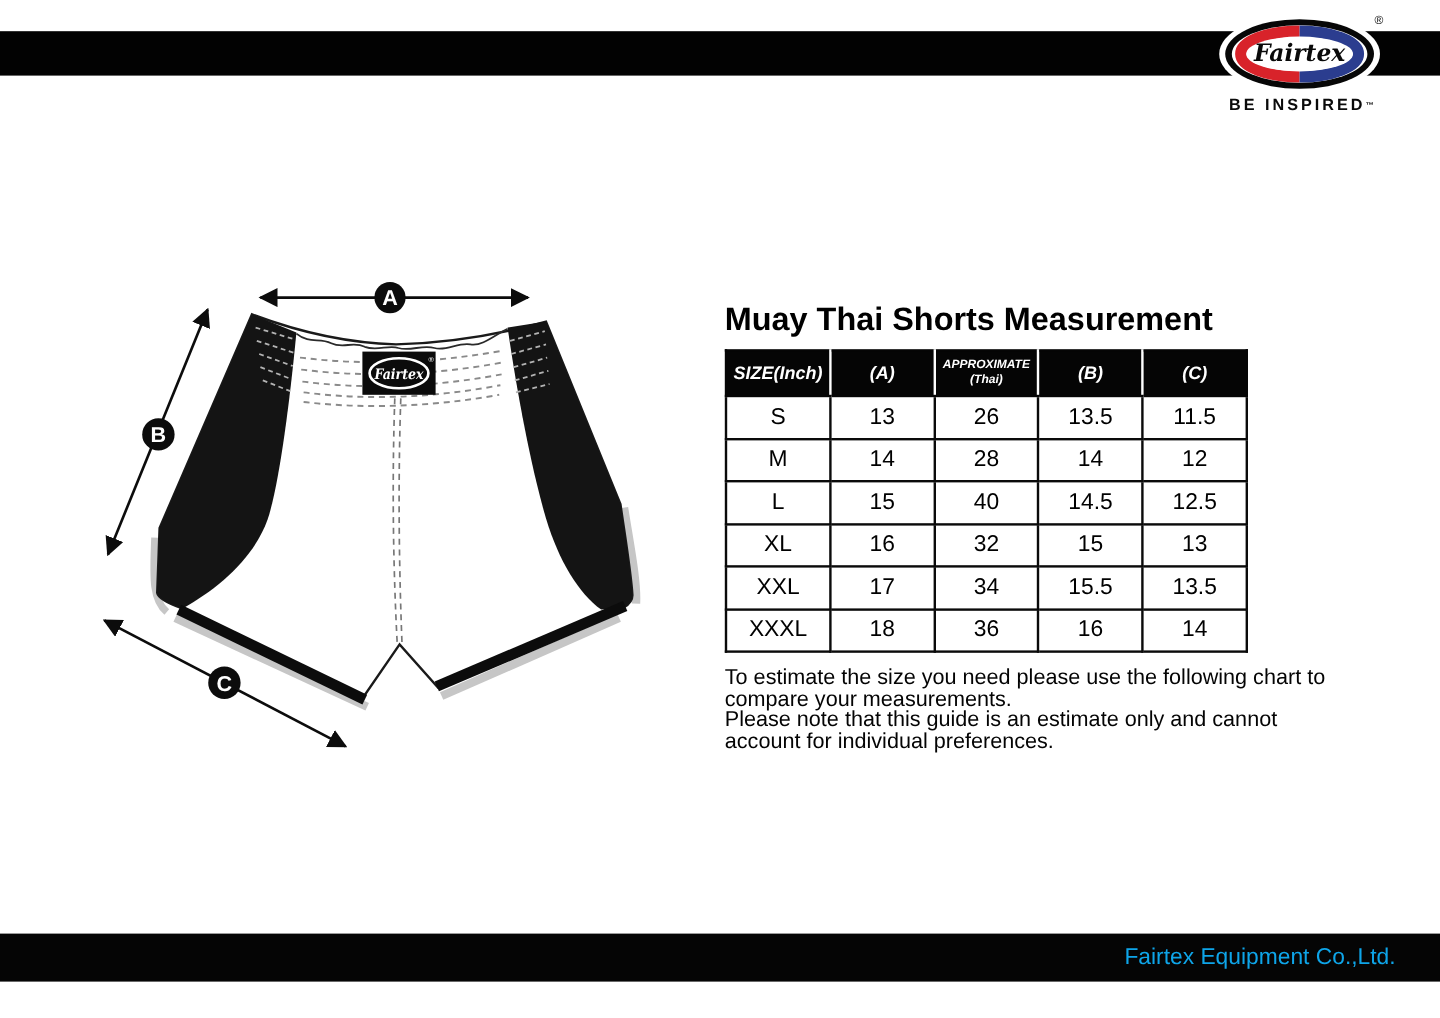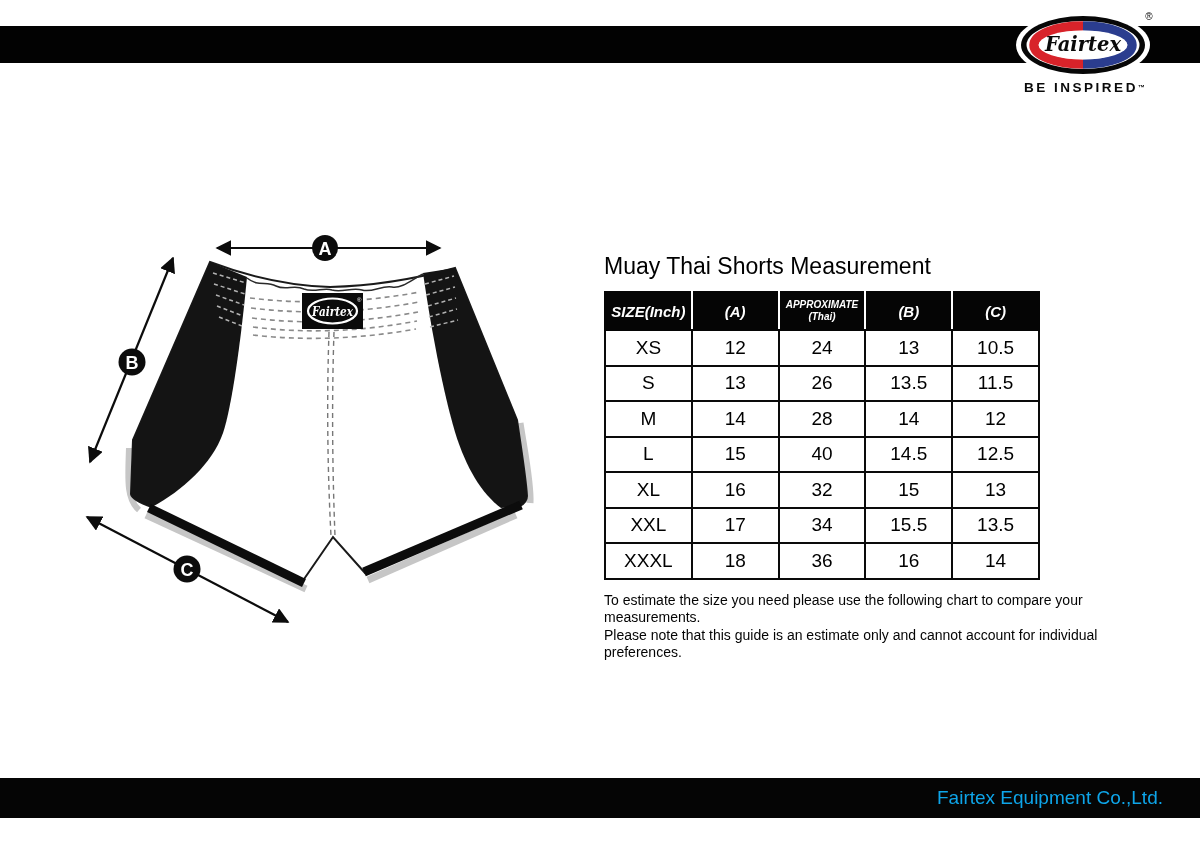--- a/index.html
+++ b/index.html
@@ -11,35 +11,35 @@
   .top-bar { position:absolute; left:0; top:26px; width:1200px; height:37px; background:#020202; }
   .logo-block { position:absolute; left:1002px; top:3px; width:165px; height:100px; z-index:5; }
   .logo-svg { display:block; }
   .tagline {
     position:absolute; left:0; top:77px; width:165px; text-align:center;
     font-weight:bold; font-size:13.5px; letter-spacing:2.5px; color:#0a0a0a; white-space:nowrap;
   }
   .tagline .tm { font-size:7px; letter-spacing:0; vertical-align:2px; }
   .diagram-wrap { position:absolute; left:80px; top:210px; width:480px; height:420px; }
   .content { position:absolute; left:604px; top:252px; width:525px; }
-  .title { font-size:23px; font-weight:normal; line-height:29px; margin-bottom:10px; letter-spacing:0px; }
+  .title { font-size:27px; font-weight:bold; line-height:29px; margin-bottom:10px; letter-spacing:0px; }
   table.size-table { border-collapse:collapse; width:436px; table-layout:fixed; }
   table.size-table th {
     background:#050505; color:#fff; font-weight:bold; font-style:italic;
     font-size:15px; height:38px; text-align:center; vertical-align:middle;
     border:2px solid #fff; border-top:2px solid #050505; border-bottom:2px solid #050505;
   }
   table.size-table th:first-child { border-left-color:#050505; }
   table.size-table th:last-child  { border-right-color:#050505; }
   table.size-table th .wh { font-size:10px; line-height:12.5px; }
   table.size-table td {
     border:2px solid #0a0a0a; height:35.5px; text-align:center; vertical-align:middle;
     font-size:19px; background:#fff;
   }
-  .note { margin-top:12px; font-size:14px; line-height:17.5px; color:#040404; }
+  .note { margin-top:12px; font-size:18px; line-height:17.5px; color:#040404; }
   .bottom-bar {
     position:absolute; left:0; top:778px; width:1200px; height:40px; background:#050505;
     color:#0ea5e9; font-size:19px; line-height:40px; text-align:right; padding-right:37px;
   }
 </style>
 </head>
 <body>
 
 <div class="page">
 
@@ -150,27 +150,20 @@
           <th>
             <div class="wh">APPROXIMATE</div>
             <div class="wh">(Thai)</div>
           </th>
           <th>(B)</th>
           <th>(C)</th>
         </tr>
       </thead>
       <tbody>
         <tr>
-          <td>XS</td>
-          <td>12</td>
-          <td>24</td>
-          <td>13</td>
-          <td>10.5</td>
-        </tr>
-        <tr>
           <td>S</td>
           <td>13</td>
           <td>26</td>
           <td>13.5</td>
           <td>11.5</td>
         </tr>
         <tr>
           <td>M</td>
           <td>14</td>
           <td>28</td>

